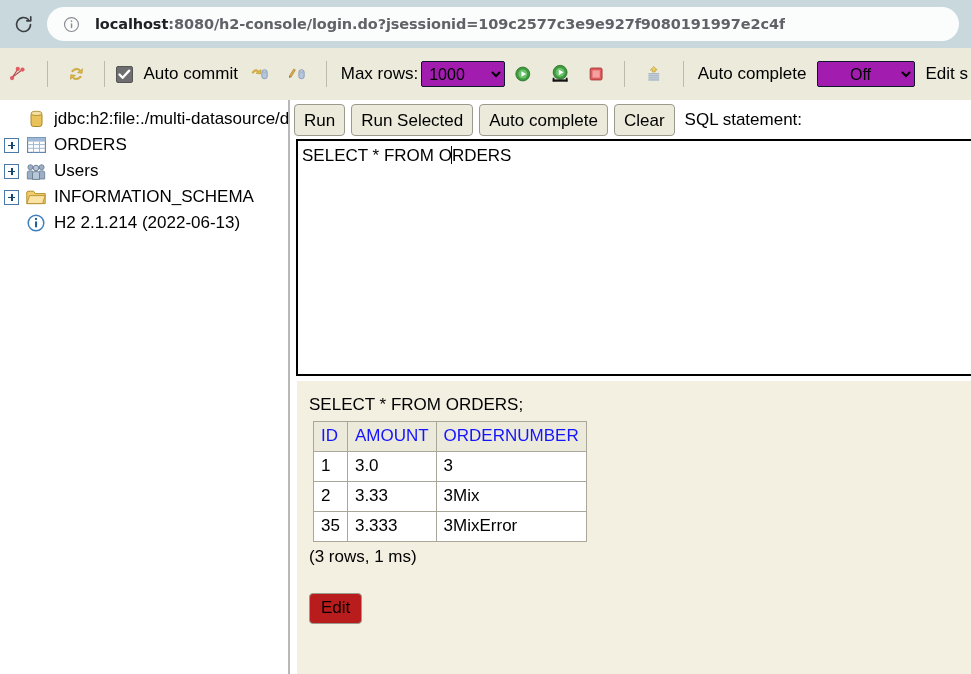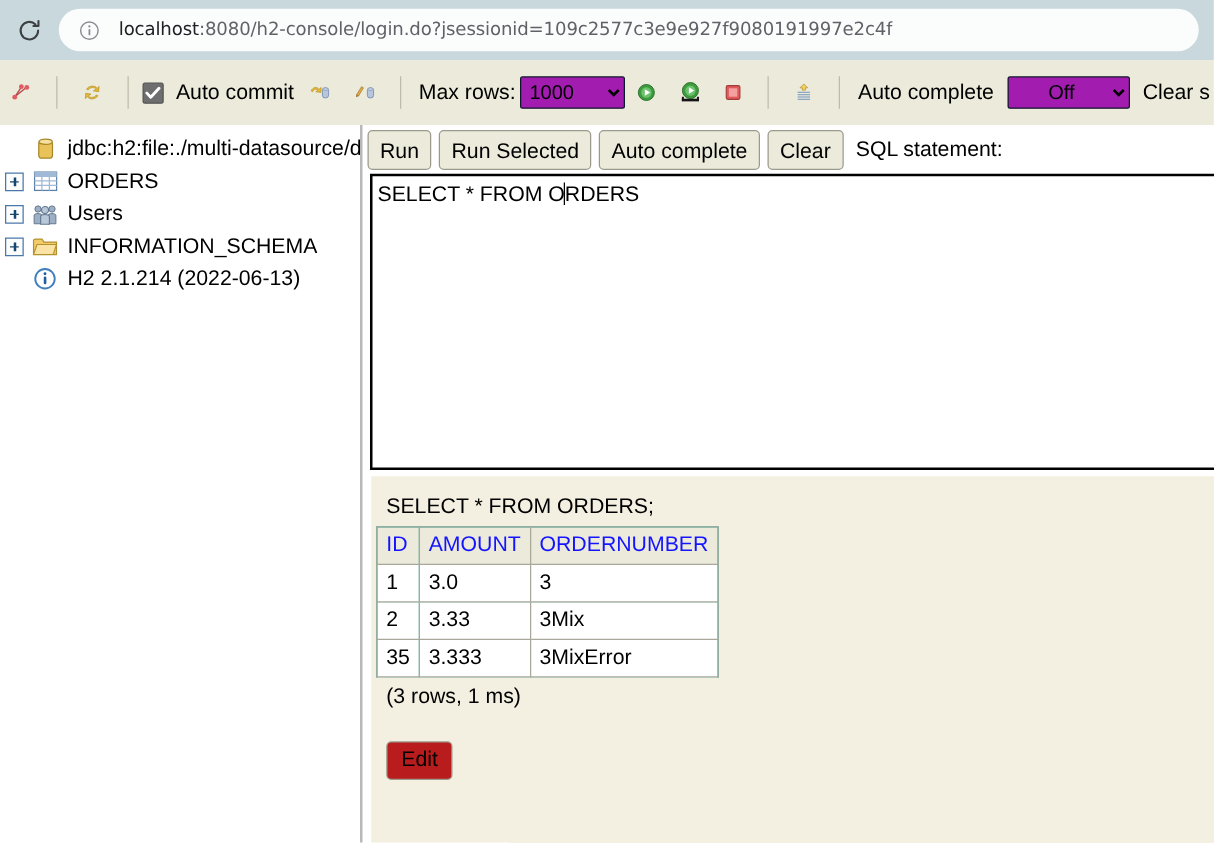--- a/index.html
+++ b/index.html
@@ -22,20 +22,21 @@
     width: 40px; height: 40px; margin-left: 3px;
     display: flex; align-items: center; justify-content: center;
     cursor: pointer;
   }
   #url-bar {
     flex: 1; height: 34px; margin: 0 12px 0 4px;
     background: #fbfcfc;
     border-radius: 17px;
     display: flex; align-items: center;
     padding: 0 14px;
+    font-weight: bold;
   }
   #site-info-icon {
     width: 20px; height: 20px; flex: 0 0 20px;
     margin-right: 14px;
     display: flex; align-items: center; justify-content: center;
   }
   #url-text {
     font-family: "DejaVu Sans", sans-serif;
     font-size: 14.5px;
     color: #5f6368;
@@ -189,23 +190,23 @@
     width: 964px; height: 293px;
     background: #f3f0e1;
     overflow: hidden;
   }
   #result-query {
     font-size: 17px; color: #000;
     padding: 14px 0 6px 12px;
   }
   #result-table {
     border-collapse: collapse;
-    margin-left: 4px;
-    font-size: 17px;
-    background: #14b8a6;
+    margin-left: 16px;
+    font-size: 17px;
+    background: #4c1d95;
   }
   #result-table th {
     background: #eceadb;
     border: 1px solid #a9a79a;
     color: #1414ff;
     font-weight: normal;
     text-align: left;
     padding: 4px 7px 5px;
     white-space: nowrap;
   }
@@ -330,21 +331,21 @@
     <rect x="5" y="21" width="16" height="1.6" fill="#8aa4c2"></rect>
   </svg>
   <div class="tb-sep"></div>
 
   <div class="tb-item">
     <span class="tb-label">Auto complete</span>
     <select id="auto-complete-select" class="h2-select" style="margin-left:8px;">
       <option>Off</option>
     </select>
   </div>
-  <span class="tb-label" style="margin-left:10px;">Clear s</span>
+  <span class="tb-label" style="margin-left:10px;">Edit s</span>
 </div>
 
 <div id="main">
 
   <div id="tree-panel">
 
     <div class="tree-row">
       <span class="expander-spacer"></span>
       <span class="tree-icon">
         <svg width="13" height="19" viewBox="0 0 13 19">

